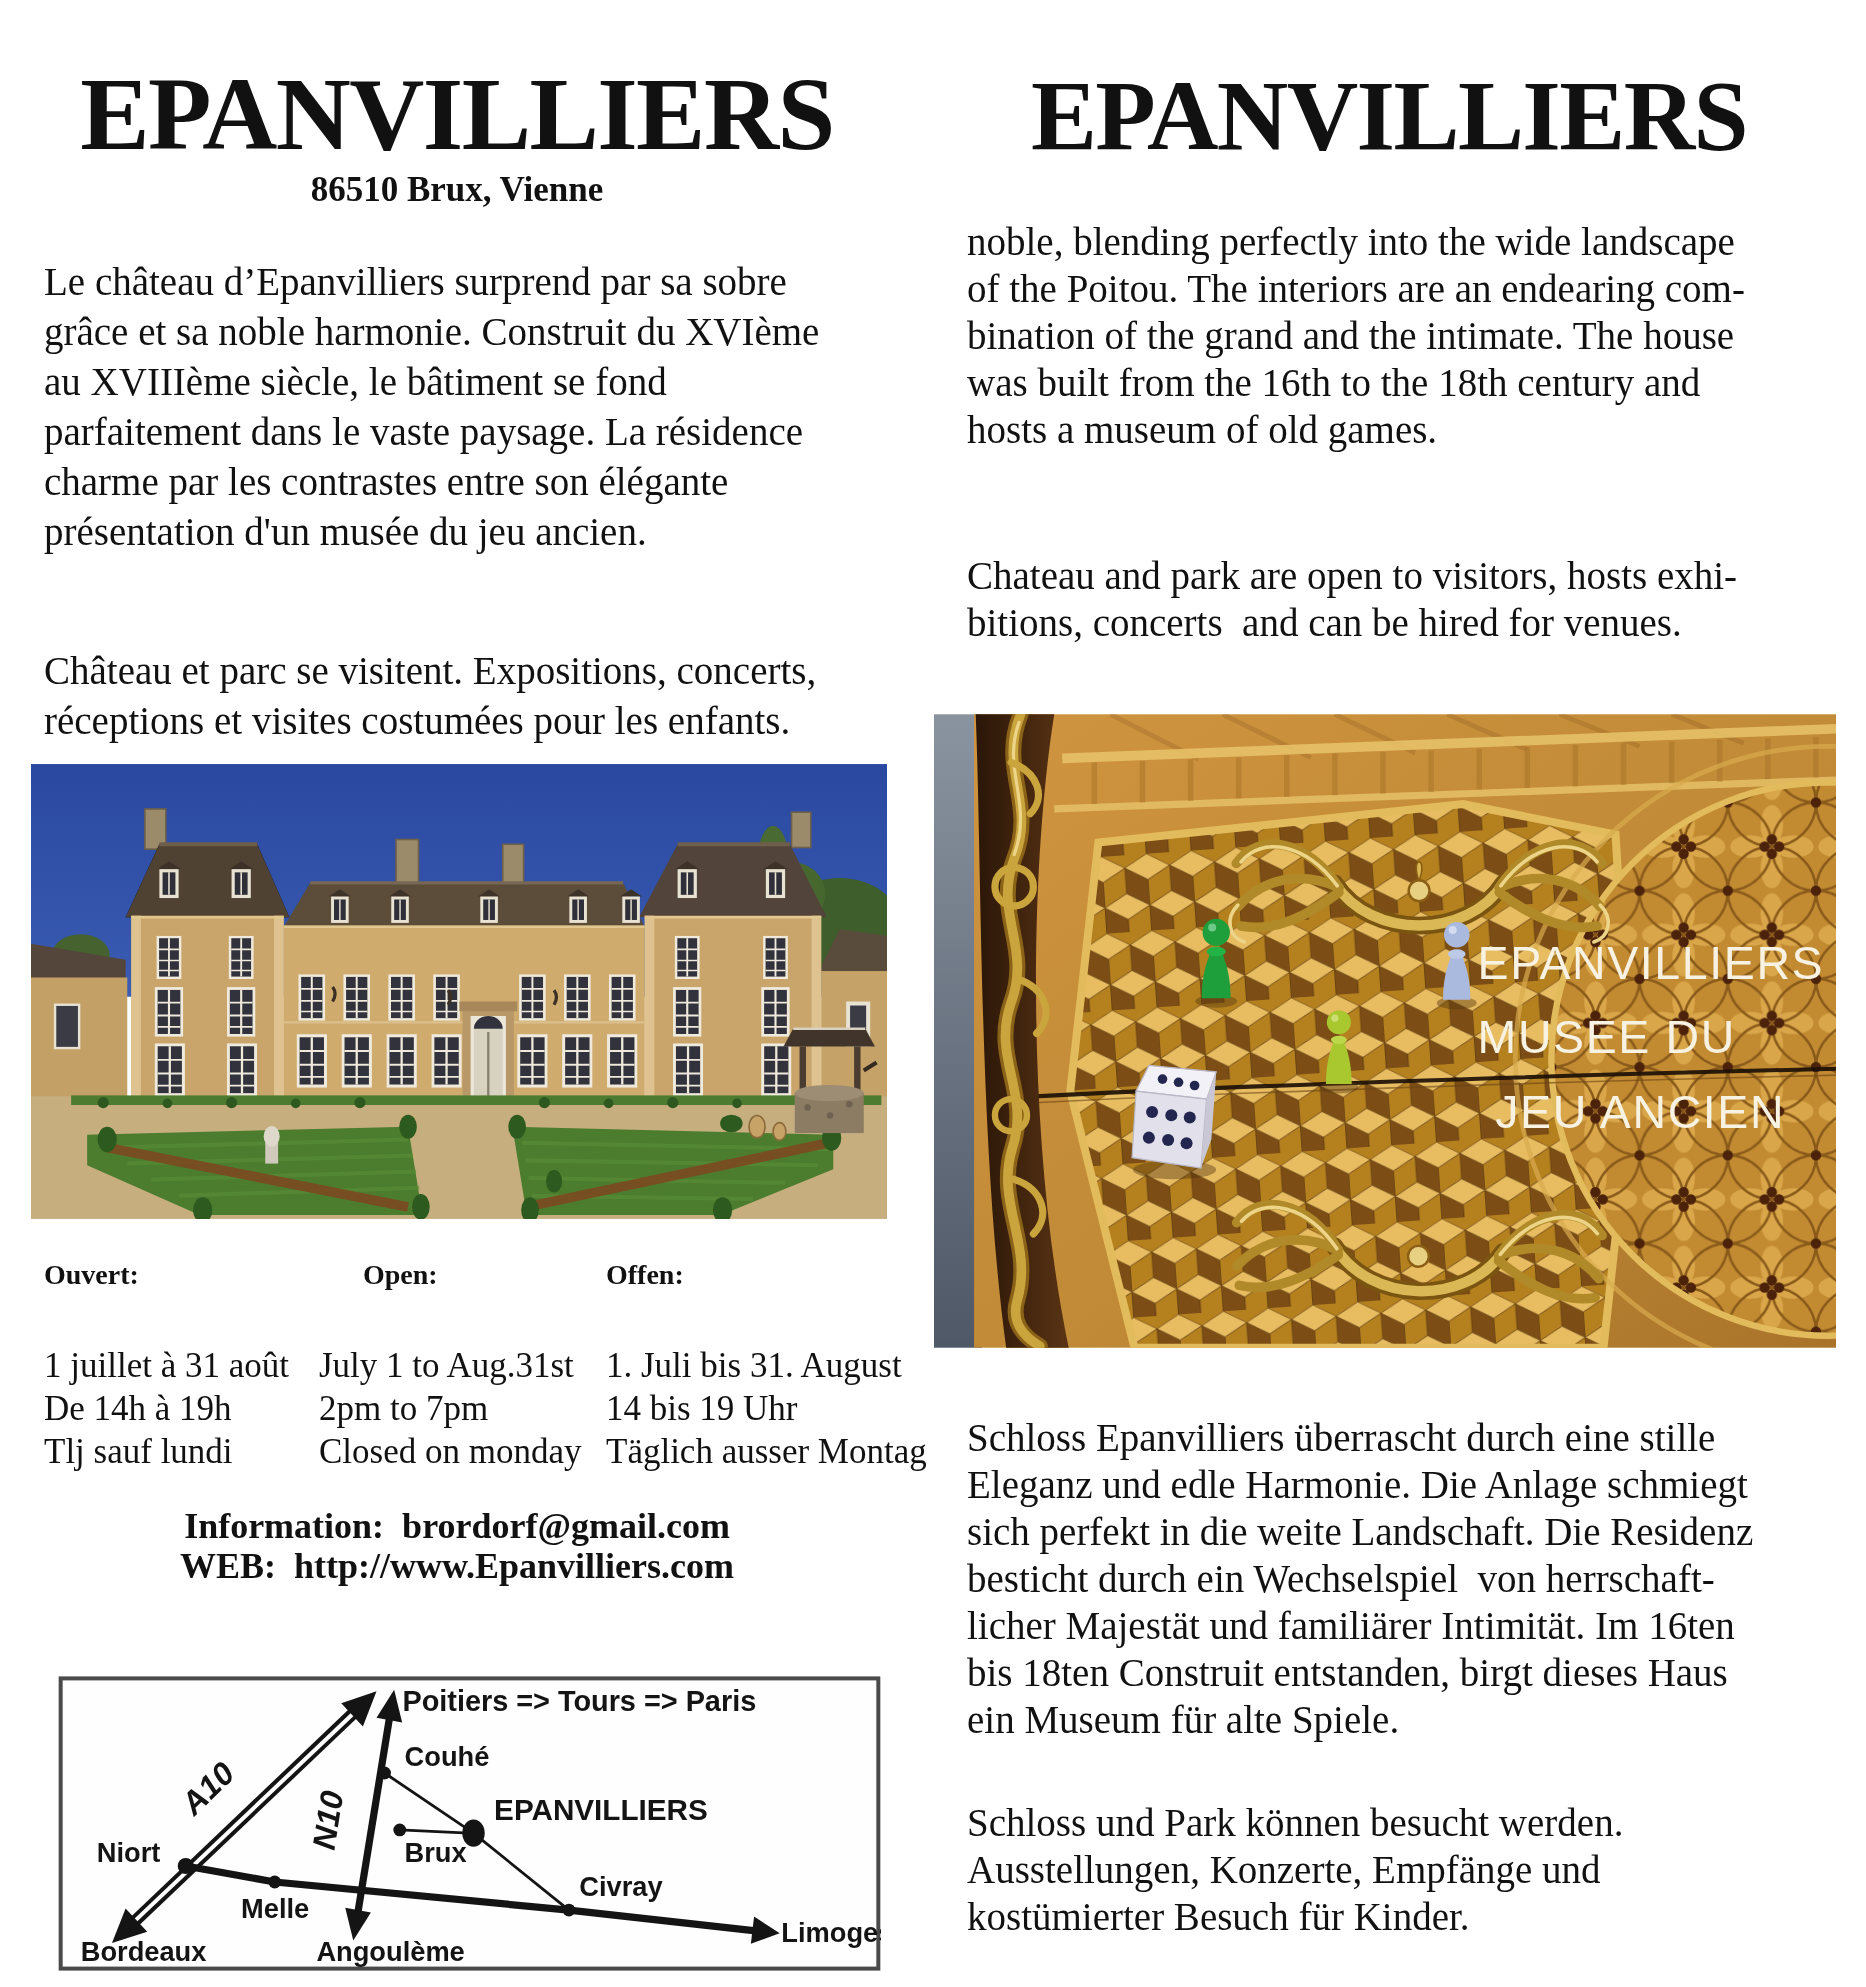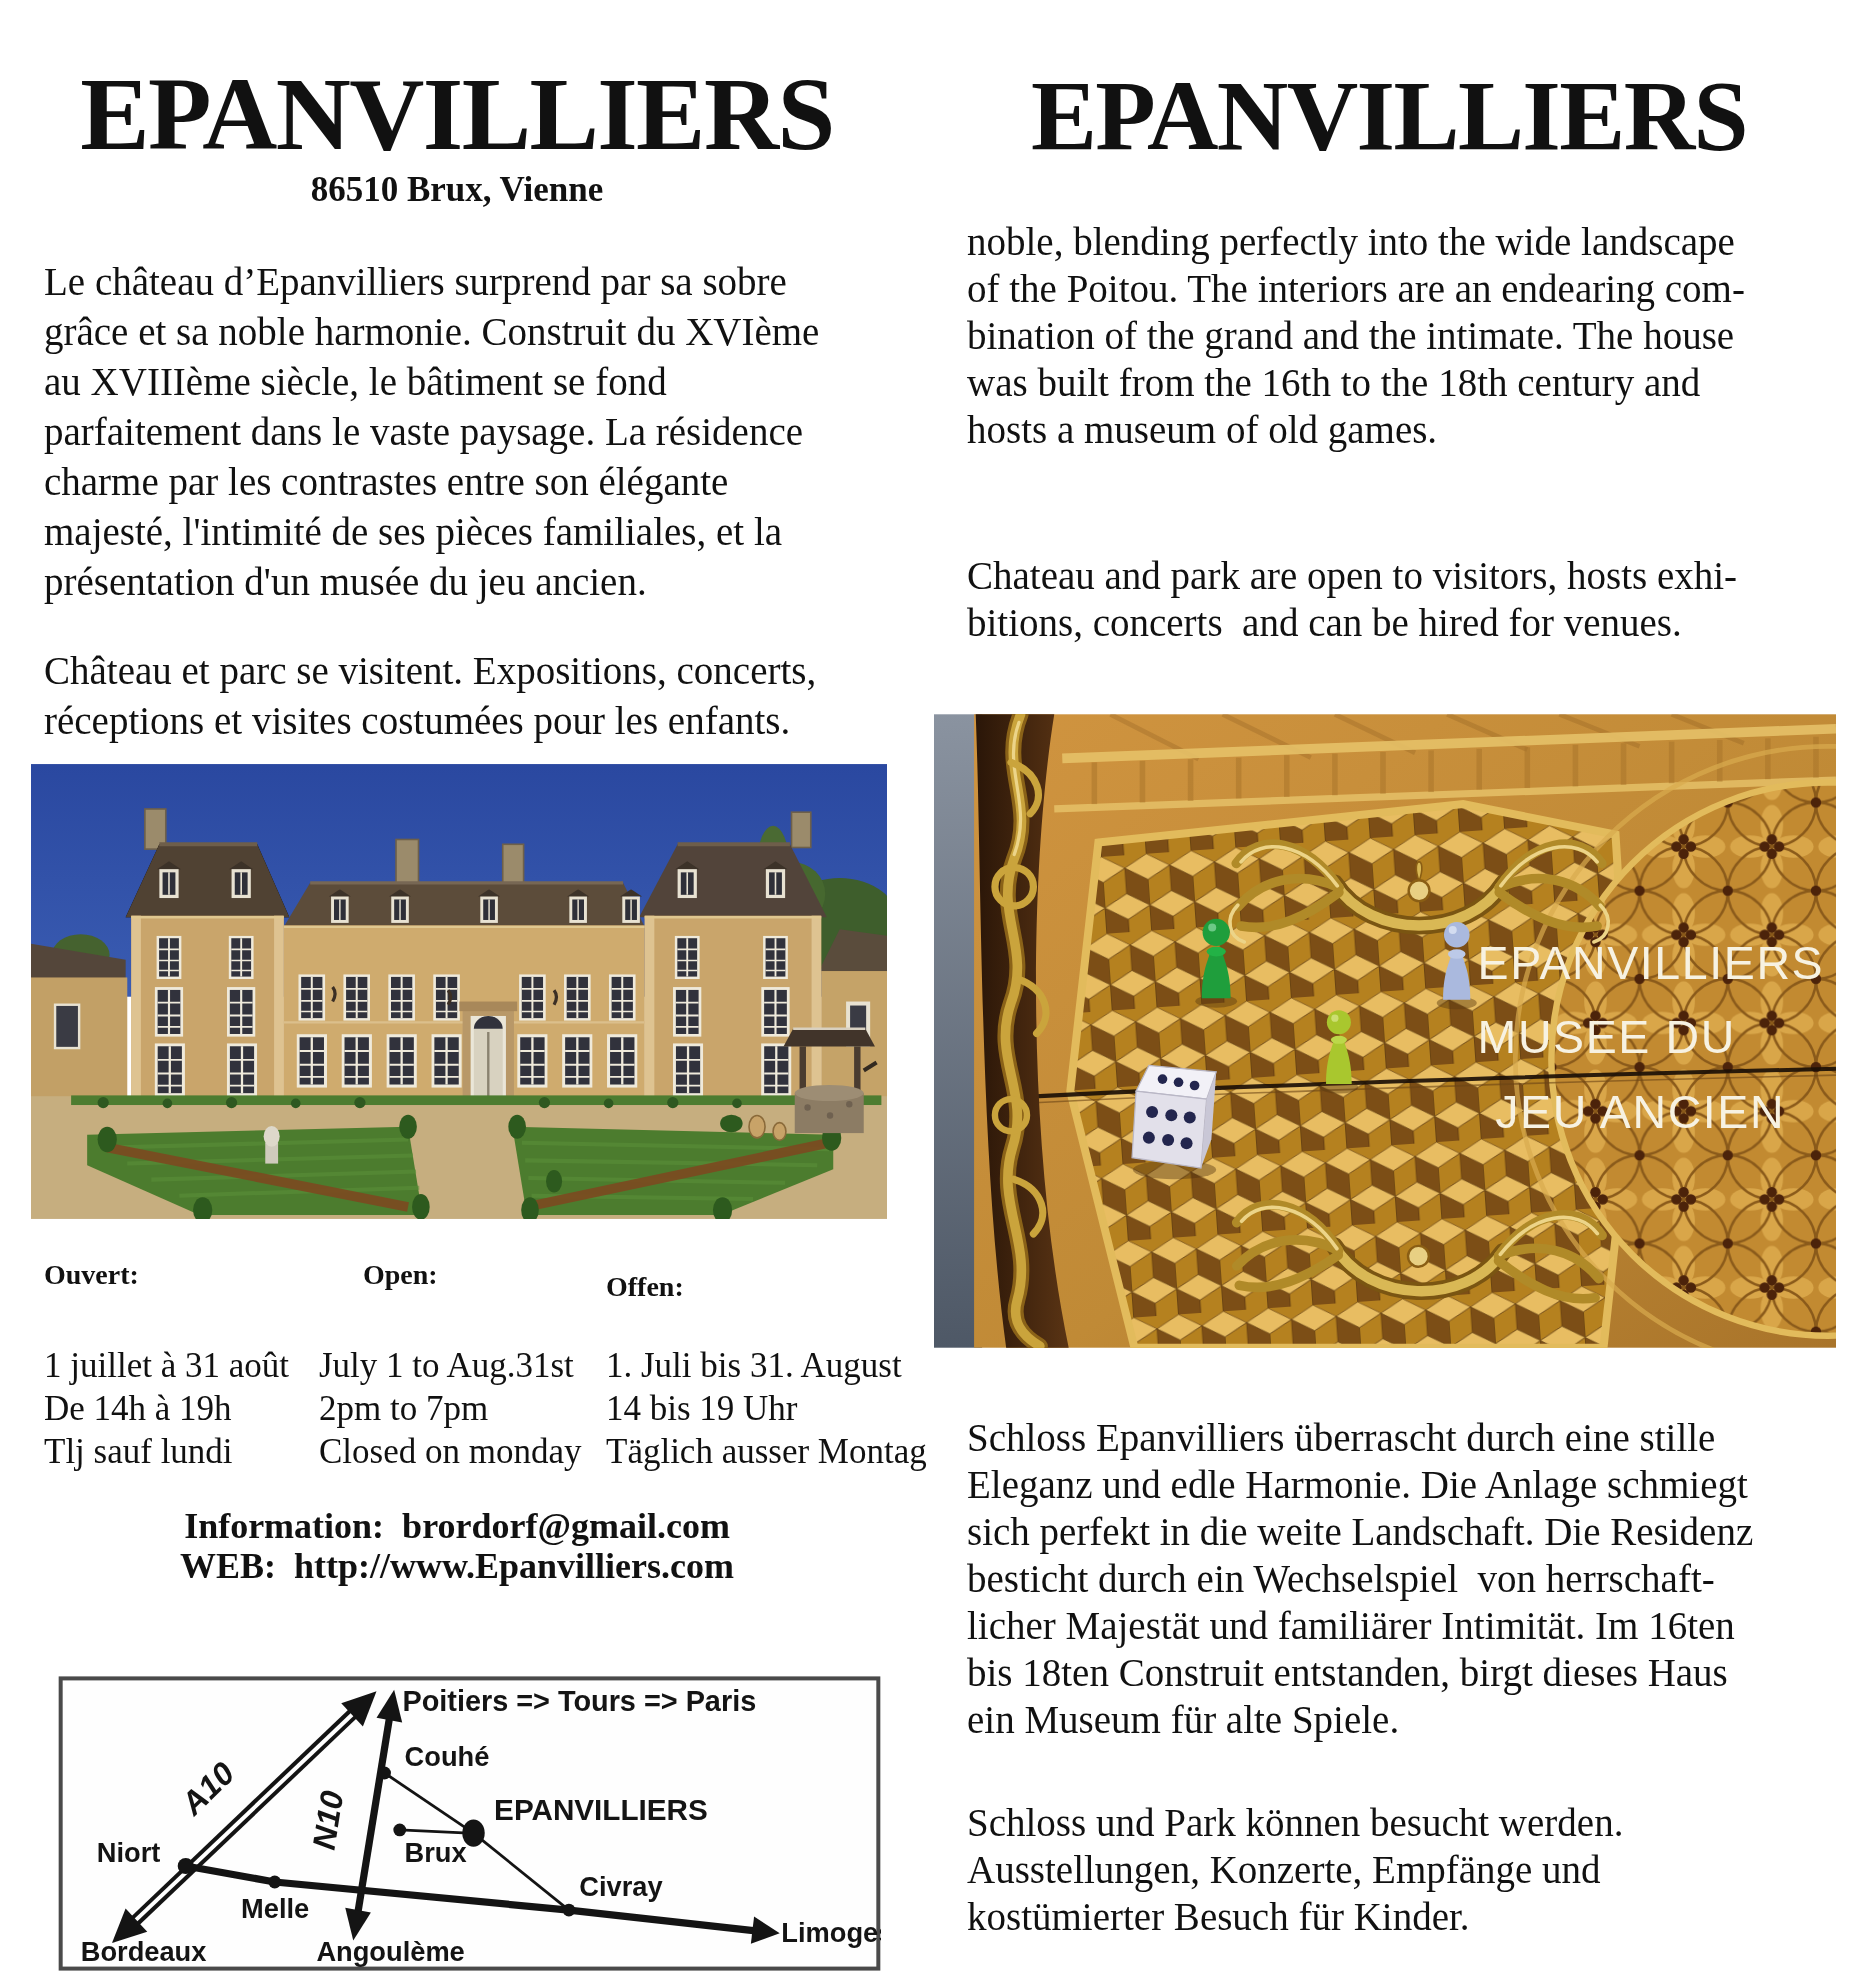--- a/index.html
+++ b/index.html
@@ -26,21 +26,20 @@
 <div class="abs big-title" style="left:28px;top:59px;width:858px;font-size:104px;">EPANVILLIERS</div>
 
 <div class="abs subtitle" style="left:28px;top:170px;width:858px;">86510 Brux, Vienne</div>
 
 <div class="abs body-text lh62" style="left:44px;top:257px;width:850px;">
     <div>Le château d’Epanvilliers surprend par sa sobre</div>
     <div>grâce et sa noble harmonie. Construit du XVIème</div>
     <div>au XVIIIème siècle, le bâtiment se fond</div>
     <div>parfaitement dans le vaste paysage. La résidence</div>
     <div>charme par les contrastes entre son élégante</div>
-    <div>majesté, l'intimité de ses pièces familiales, et la</div>
     <div>présentation d'un musée du jeu ancien.</div>
   </div>
 
 <div class="abs body-text lh62" style="left:44px;top:646px;width:850px;">
     <div>Château et parc se visitent. Expositions, concerts,</div>
     <div>réceptions et visites costumées pour les enfants.</div>
   </div>
 
 <div class="abs" style="left:30.5px;top:764px;width:856px;height:455px;">
 <svg width="856" height="455" viewBox="0 0 1067 567" xmlns="http://www.w3.org/2000/svg">
@@ -236,21 +235,21 @@
   <g fill="#c8a368" stroke="#8a6a3a" stroke-width="2">
     <ellipse cx="905" cy="452" rx="10" ry="14"></ellipse>
         <ellipse cx="933" cy="458" rx="8" ry="11"></ellipse>
   </g>
   <ellipse cx="873" cy="448" rx="14" ry="11" fill="#2d5a1e"></ellipse>
 </svg>
 </div>
 
 <div class="abs hours-header" style="left:44px;top:1259px;">Ouvert:</div>
 <div class="abs hours-header" style="left:319px;top:1259px;margin-left:44px;">Open:</div>
-<div class="abs hours-header" style="left:606px;top:1259px;margin-top:12px;">Offen:</div>
+<div class="abs hours-header" style="left:606px;top:1259px;">Offen:</div>
 
 <div class="abs hours-col" style="left:44px;top:1344px;">
     <div>1 juillet à 31 août</div>
     <div>De 14h à 19h</div>
     <div>Tlj sauf lundi</div>
   </div>
 <div class="abs hours-col" style="left:319px;top:1344px;">
     <div>July 1 to Aug.31st</div>
     <div>2pm to 7pm</div>
     <div>Closed on monday</div>

